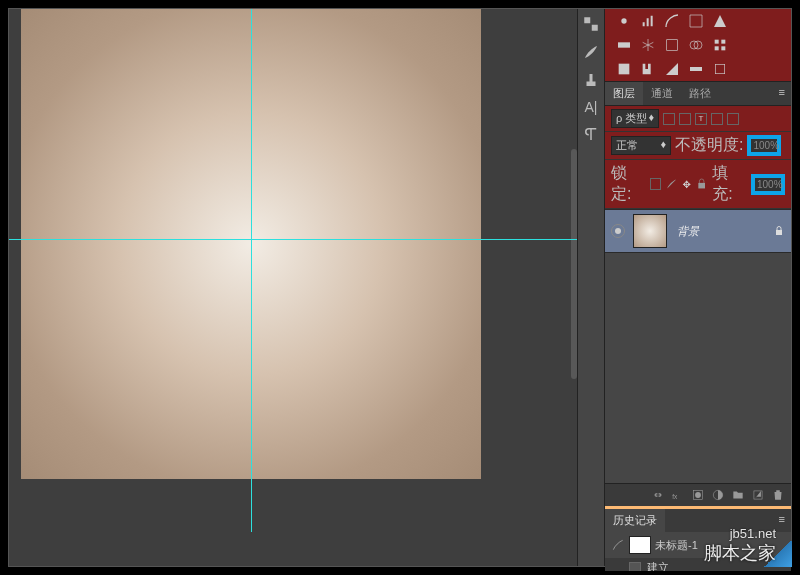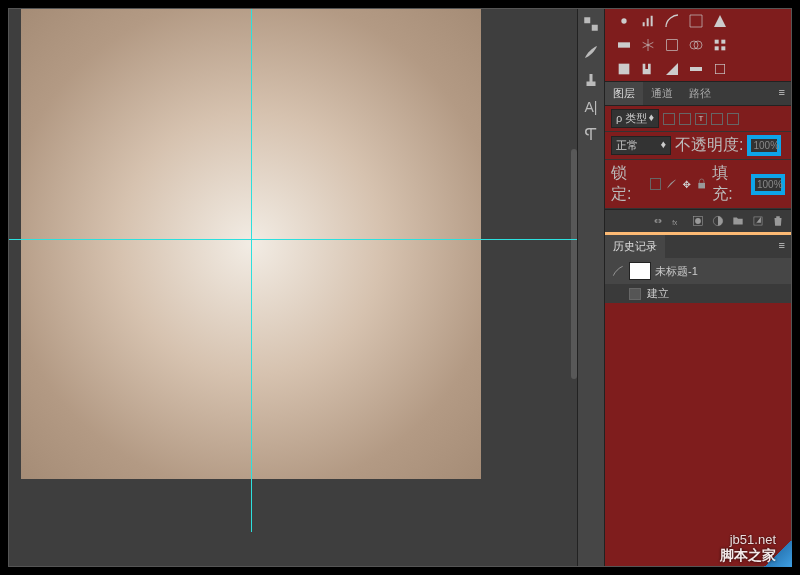--- a/index.html
+++ b/index.html
@@ -33,21 +33,21 @@
 .lock{width:12px;height:12px}
 .layer-pad{height:230px;background:#464646}
 .layer-foot{display:flex;gap:6px;padding:4px 6px;border-top:1px solid #222;justify-content:flex-end;background:#3a3a3a}
 .foot-ic{width:14px;height:14px;fill:#999}
 .hist-hdr{display:flex;border-top:3px solid #fdba74;background:#3a3a3a}
 .hist-row{display:flex;align-items:center;padding:4px 6px;gap:4px;background:#464646}
 .hist-thumb{width:22px;height:18px;background:#fff;border:1px solid #222}
 .hist-sub{display:flex;align-items:center;padding:2px 6px 2px 24px;gap:6px;background:#3a3a3a;color:#aaa;font-size:10px}
 .watermark{position:absolute;right:20px;bottom:6px;text-align:right;z-index:50;pointer-events:none}
 .wm1{color:#fff;font-size:13px;opacity:.85;text-shadow:0 0 2px #000}
-.wm2{color:#fff;font-size:14px;font-weight:bold;opacity:.9;text-shadow:0 0 3px #000}
+.wm2{color:#fff;font-size:18px;font-weight:normal;opacity:.9;text-shadow:0 0 3px #000}
 .corner{position:absolute;right:4px;bottom:4px;width:30px;height:26px;background:linear-gradient(135deg,transparent 50%,#2a7ab8 50%,#3fa0e4 100%);z-index:40}
 </style>
 </head>
 <body>
 
 <div class="frame">
   <div class="canvas-area">
     <div class="canvas"></div>
     <div class="guide-v"></div>
     <div class="guide-h"></div>
@@ -166,20 +166,32 @@
         </svg>
       <span style="font-size:10px">✥</span>
       <svg class="foot-ic" viewBox="0 0 24 24">
           <rect x="6" y="10" width="12" height="10"></rect>
           <path d="M8 10V7a4 4 0 018 0v3" fill="none" stroke="#999"></path>
         </svg>
       <span class="lbl" style="margin-left:auto">填充:</span>
       <span class="pct">100%</span>
     </div>
 
+    <div class="layer-list">
+      <div class="layer-row">
+        <span class="eye"></span>
+        <span class="thumb"></span>
+        <span class="layer-name">背景</span>
+        <svg class="lock" viewBox="0 0 24 24" fill="#ddd">
+            <rect x="6" y="10" width="12" height="10"></rect>
+            <path d="M8 10V7a4 4 0 018 0v3" fill="none" stroke="#ddd" stroke-width="2"></path>
+          </svg>
+      </div>
+      <div class="layer-pad"></div>
+    </div>
 
     <div class="layer-foot">
       <svg class="foot-ic" viewBox="0 0 24 24">
           <path d="M9 15a3 3 0 010-6h2v2H9a1 1 0 000 2h2v2zm6-6a3 3 0 010 6h-2v-2h2a1 1 0 000-2h-2V9z"></path>
         </svg>
       <svg class="foot-ic" viewBox="0 0 24 24">
           <text x="2" y="18" font-size="14" fill="#999">fx</text>
         </svg>
       <svg class="foot-ic" viewBox="0 0 24 24">
           <rect x="4" y="4" width="16" height="16" fill="none" stroke="#999"></rect>

